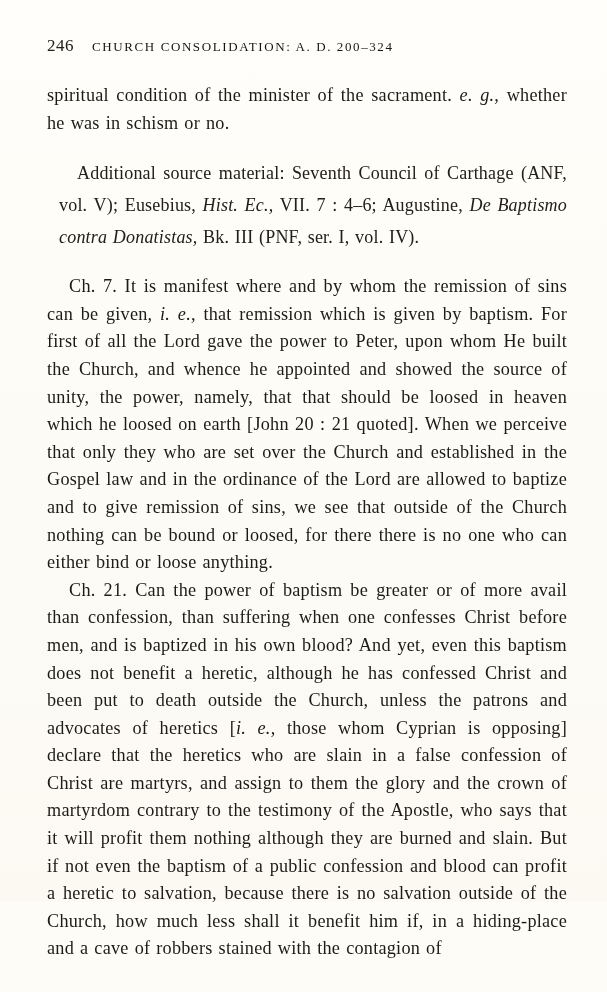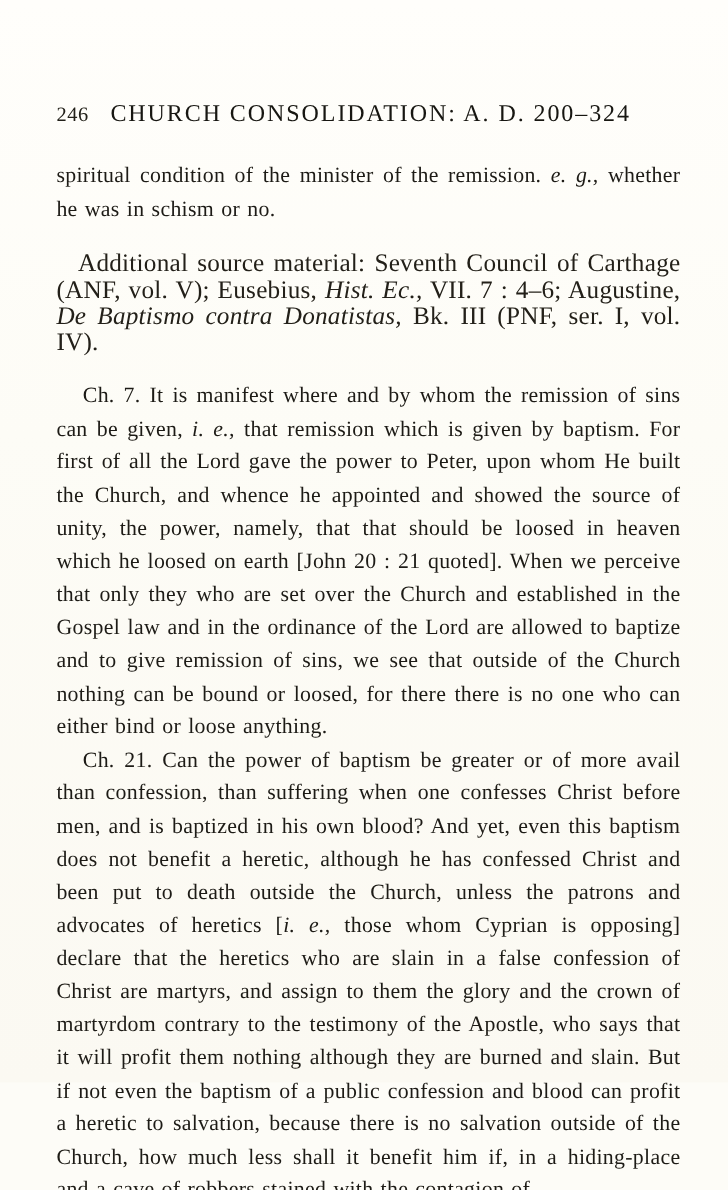--- a/index.html
+++ b/index.html
@@ -34,62 +34,62 @@
     gap: 18px;
     margin-bottom: 26px;
     white-space: nowrap;
   }
   .folio {
     font-size: 17px;
     letter-spacing: 0.5px;
     color: #222019;
   }
   .runhead-title {
-    font-size: 20px;
+    font-size: 13px;
     letter-spacing: 1.6px;
     color: #171611;
-    margin-top: 48px;
   }
   p {
     margin: 0;
     text-align: justify;
     text-justify: inter-word;
   }
   .body-par {
     font-size: 18.2px;
     line-height: 27.6px;
     letter-spacing: 0.25px;
     word-spacing: 1.2px;
     color: #1d1b16;
   }
   .small-par {
-    font-size: 21px;
-    line-height: 22px;
+    font-size: 18px;
+    line-height: 32px;
     letter-spacing: 0.2px;
     word-spacing: 0.9px;
     color: #232019;
+    margin-left: 12px;
   }
   .gap-lg { margin-top: 20px; }
   .gap-md { margin-top: 15px; }
   .indent { text-indent: 22px; }
   .indent-sm { text-indent: 18px; }
   i { font-style: italic; }
 </style>
 </head>
 <body>
 
 <div class="page">
   <div class="content">
 
     <div class="runhead">
       <span class="folio">246</span>
       <span class="runhead-title">CHURCH  CONSOLIDATION:  A. D. 200–324</span>
     </div>
 
-    <p class="body-par"><span>spiritual condition of the minister of the remission. </span><i>e. g.,</i><span> whether he was in schism or no.</span></p>
+    <p class="body-par"><span>spiritual condition of the minister of the sacrament. </span><i>e. g.,</i><span> whether he was in schism or no.</span></p>
 
     <p class="small-par gap-lg indent-sm"><span>Additional source material: Seventh Council of Carthage (ANF, vol. V); Eusebius, </span><i>Hist. Ec.,</i><span> VII. 7 : 4–6; Augustine, </span><i>De Baptismo contra Donatistas,</i><span> Bk. III (PNF, ser. I, vol. IV).</span></p>
 
 
 
     <p class="body-par gap-lg indent"><span>Ch. 7.   It is manifest where and by whom the remission of sins can be given, </span><i>i. e.,</i><span> that remission which is given by baptism.   For first of all the Lord gave the power to Peter, upon whom He built the Church, and whence he appointed and showed the source of unity, the power, namely, that that should be loosed in heaven which he loosed on earth [John 20 : 21 quoted].   When we perceive that only they who are set over the Church and established in the Gospel law and in the ordinance of the Lord are allowed to baptize and to give remission of sins, we see that outside of the Church nothing can be bound or loosed, for there there is no one who can either bind or loose anything.</span></p>
 
     <p class="body-par indent"><span>Ch. 21.   Can the power of baptism be greater or of more avail than confession, than suffering when one confesses Christ before men, and is baptized in his own blood?  And yet, even this baptism does not benefit a heretic, although he has confessed Christ and been put to death outside the Church, unless the patrons and advocates of heretics [</span><i>i. e.,</i><span> those whom Cyprian is opposing] declare that the heretics who are slain in a false confession of Christ are martyrs, and assign to them the glory and the crown of martyrdom contrary to the testimony of the Apostle, who says that it will profit them nothing although they are burned and slain.   But if not even the baptism of a public confession and blood can profit a heretic to salvation, because there is no salvation outside of the Church, how much less shall it benefit him if, in a hiding-place and a cave of robbers stained with the contagion of</span></p>
 
   </div>

